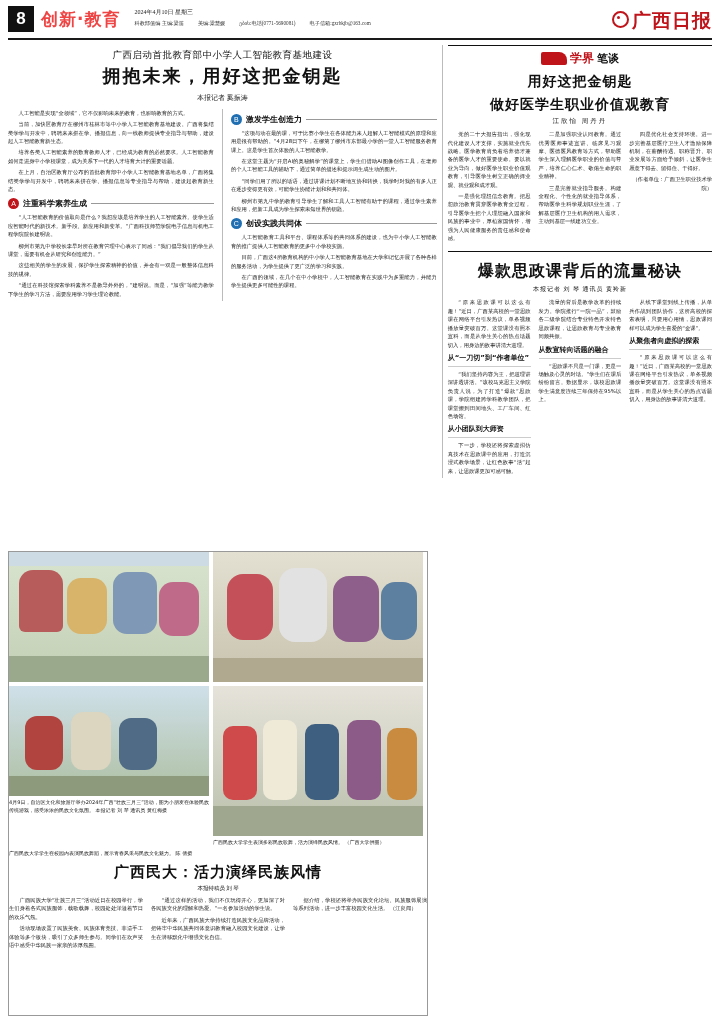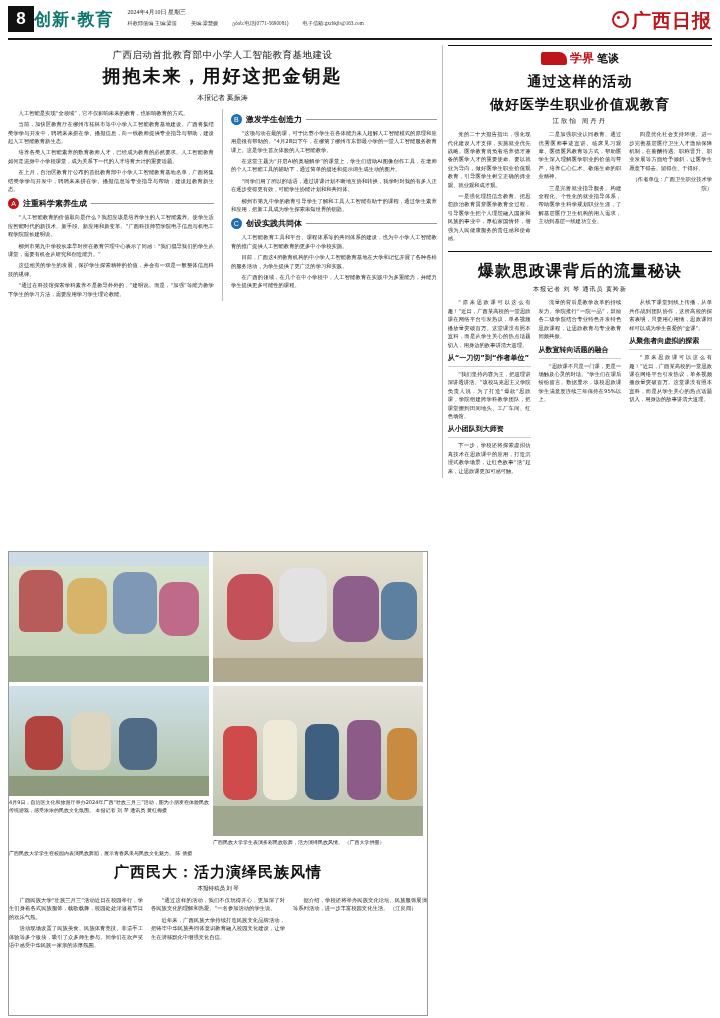--- a/index.html
+++ b/index.html
@@ -9,21 +9,21 @@
     font-family:"Liberation Serif", serif;
     color:#111;
     overflow:hidden;
   }
   .page{position:relative;width:720px;height:1018px;box-sizing:border-box;padding:6px 8px;}
 
   
   .masthead{display:flex;align-items:flex-start;height:30px;border-bottom:2px solid #1a1a1a;padding-bottom:2px;}
   .pagenum{width:26px;height:26px;background:#111;color:#fff;font-size:17px;font-weight:bold;
            display:flex;align-items:center;justify-content:center;font-family:"Liberation Sans",sans-serif;}
-  .section-title{font-size:17px;font-weight:bold;letter-spacing:1px;color:#0f766e;
+  .section-title{margin-left:7px;font-size:17px;font-weight:bold;letter-spacing:1px;color:#ef4444;
                  font-family:"DejaVu Sans",sans-serif;line-height:26px;}
   .mast-meta{margin-left:14px;flex:1;font-size:5.4px;line-height:9px;color:#222;padding-top:2px;}
   .mast-meta .row1{font-size:6px;margin-bottom:2px;}
   .mast-meta .row2{display:flex;gap:14px;font-size:5.2px;color:#333;}
   .brand{font-size:19px;font-weight:bold;color:#c0141b;font-family:"DejaVu Sans",sans-serif;
          letter-spacing:1px;padding-top:2px;text-align:right;}
   .brand .logo{display:inline-block;width:13px;height:13px;border:2px solid #c0141b;border-radius:50%;
                margin-right:3px;vertical-align:-1px;position:relative;}
   .brand .logo:after{content:"";position:absolute;left:3px;top:3px;width:3px;height:3px;background:#c0141b;border-radius:50%;}
 
@@ -169,21 +169,21 @@
 
     <div class="colB">
       <div class="col-head">
         <div class="xuejie">
           <span class="tagwrap">
             <span class="flag"></span>
             <span class="t1">学界</span>
             <span class="t2">笔谈</span>
           </span>
         </div>
-        <div class="art2-title">通过这样的活动</div>
+        <div class="art2-title">用好这把金钥匙</div>
         <div class="art2-title">做好医学生职业价值观教育</div>
         <div class="art2-byline">江欣怡    周丹丹</div>
 
         <div class="textcols">
           <div class="tcol">
               <div class="body">
             <p>党的二十大报告指出，强化现代化建设人才支撑，实施就业优先战略。医学教育肩负着培养德才兼备的医学人才的重要使命。要以就业为导向，做好医学生职业价值观教育，引导医学生树立正确的择业观、就业观和成才观。</p>
             <p>一是强化理想信念教育。把思想政治教育贯穿医学教育全过程，引导医学生把个人理想融入国家和民族的事业中，厚植家国情怀，增强为人民健康服务的责任感和使命感。</p>
           </div>
             </div>

